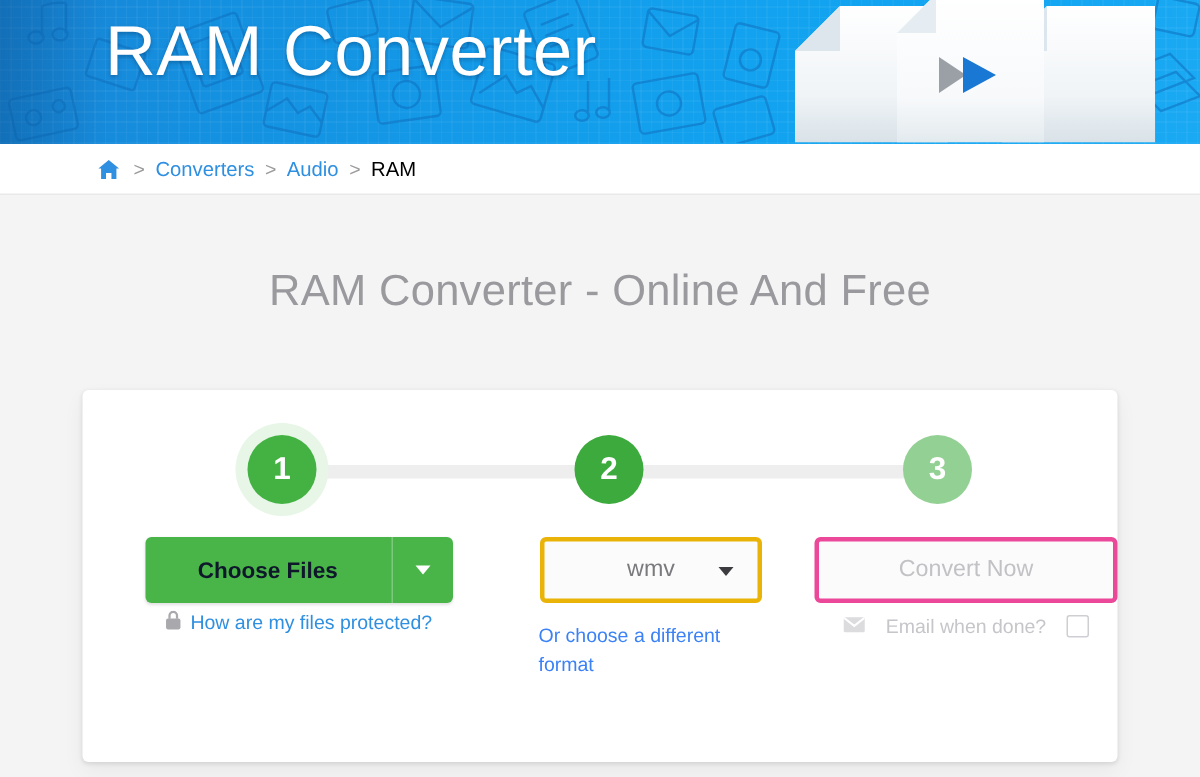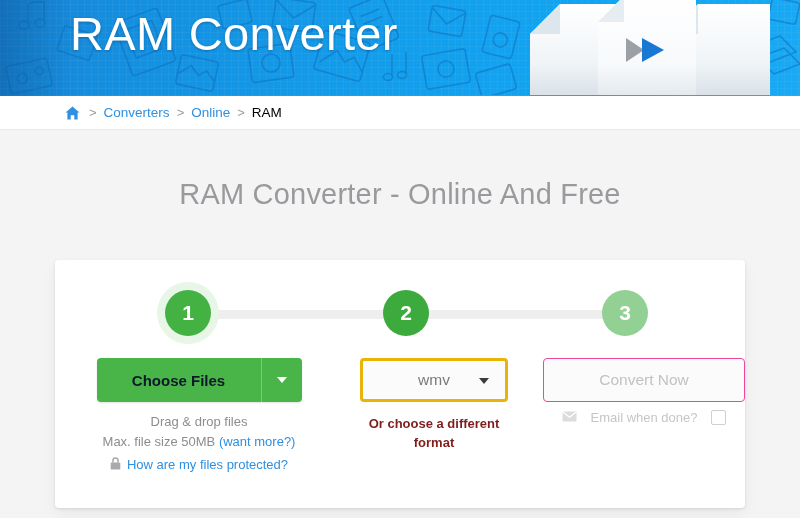--- a/index.html
+++ b/index.html
@@ -225,21 +225,21 @@
     border-left: 5px solid transparent;
     border-right: 5px solid transparent;
     border-top: 6px solid #3c3c40;
   }
 
   
   .convert-btn {
     width: 202px;
     height: 44px;
     background: #fbfbfb;
-    border: 1px solid #ec4899;
+    border: 3px solid #ec4899;
     border-radius: 4px;
     box-sizing: border-box;
     display: flex;
     align-items: center;
     justify-content: center;
     color: #c2c2c6;
     font-size: 15.5px;
     cursor: default;
   }
 
@@ -247,25 +247,23 @@
   .hint {
     margin-top: 10px;
     font-size: 13px;
     color: #8d8d91;
     text-align: center;
     line-height: 20px;
   }
   .hint-2 {
     margin-top: 12px;
     font-size: 13px;
-    color: #7f1d1d;
-    text-align: center;
+    color: #3b82f6;
     line-height: 19px;
     width: 150px;
-    font-weight: bold;
   }
   .hint-3 {
     margin-top: 12px;
     font-size: 12.5px;
     color: #c0c0c4;
     text-align: center;
     line-height: 19px;
   }
   .link { color: #2f8fe0; text-decoration: none; }
   .link-faint { color: #6fb6e8; text-decoration: none; }
@@ -375,21 +373,21 @@
 
 <div class="crumb-bar">
   <span class="crumb-home">
     <svg width="15" height="14" viewBox="0 0 15 14">
       <path d="M7.5 0.6 L14.4 6.4 H12.6 V13.4 H9.3 V9.3 H5.7 V13.4 H2.4 V6.4 H0.6 Z" fill="#2f8fe0"></path>
     </svg>
   </span>
   <span class="crumb-sep">&gt;</span>
   <a class="crumb-link" href="#">Converters</a>
   <span class="crumb-sep">&gt;</span>
-  <a class="crumb-link" href="#">Online</a>
+  <a class="crumb-link" href="#">Audio</a>
   <span class="crumb-sep">&gt;</span>
   <span class="crumb-current">RAM</span>
 </div>
 
 <div class="page">
 
   <div class="page-title">RAM Converter - Online And Free</div>
 
   <div class="card">
 
@@ -410,26 +408,20 @@
       </div>
     </div>
 
     <div class="cols">
 
       <div class="col col-1">
         <div class="choose-btn">
           <div class="choose-btn-main">Choose Files</div>
           <div class="choose-btn-caret">
             <span class="caret-white"></span>
-          </div>
-        </div>
-        <div class="hint">
-          <div>Drag &amp; drop files</div>
-          <div>
-            <span>Max. file size 50MB </span><a class="link" href="#">(want more?)</a>
           </div>
         </div>
         <div class="protect-row">
           <span>
             <svg width="11" height="13" viewBox="0 0 11 13">
               <path d="M3 5.5 V3.4 a2.5 2.5 0 0 1 5 0 V5.5" fill="none" stroke="#a9a9ad" stroke-width="1.5"></path>
               <rect x="0.7" y="5.4" width="9.6" height="7.2" rx="1.2" fill="#a9a9ad"></rect>
             </svg>
           </span>
           <a class="link" href="#">How are my files protected?</a>

